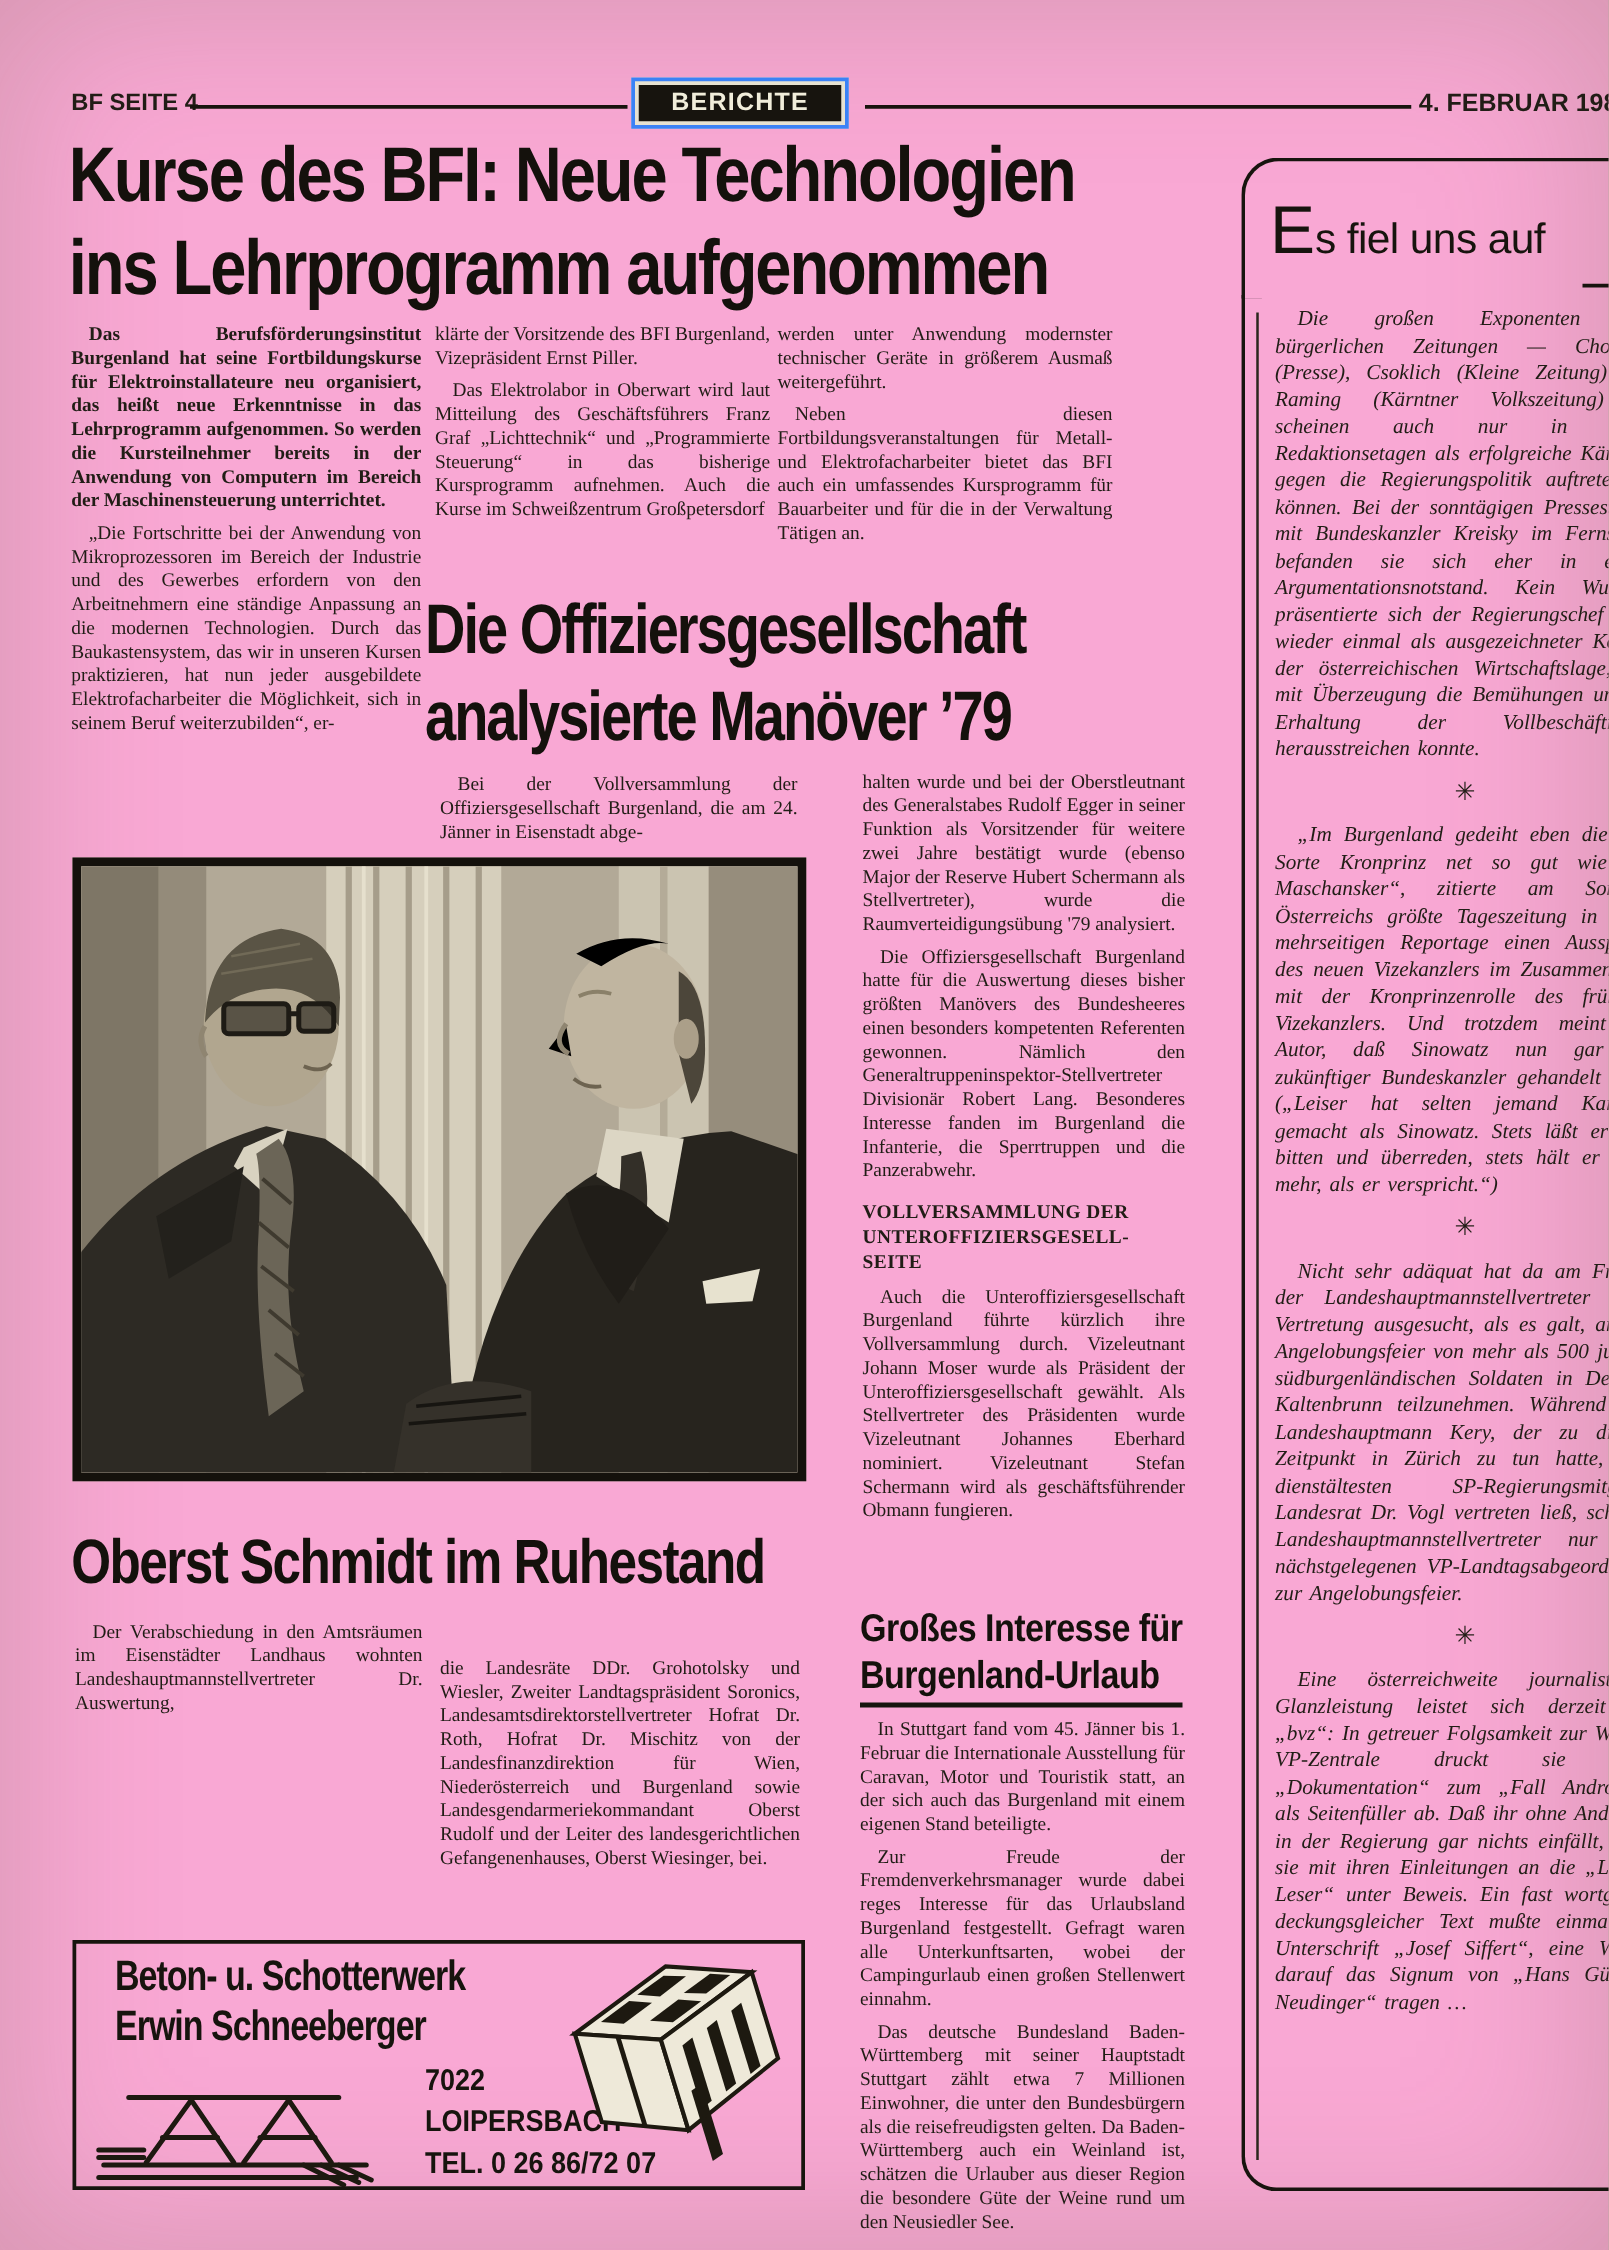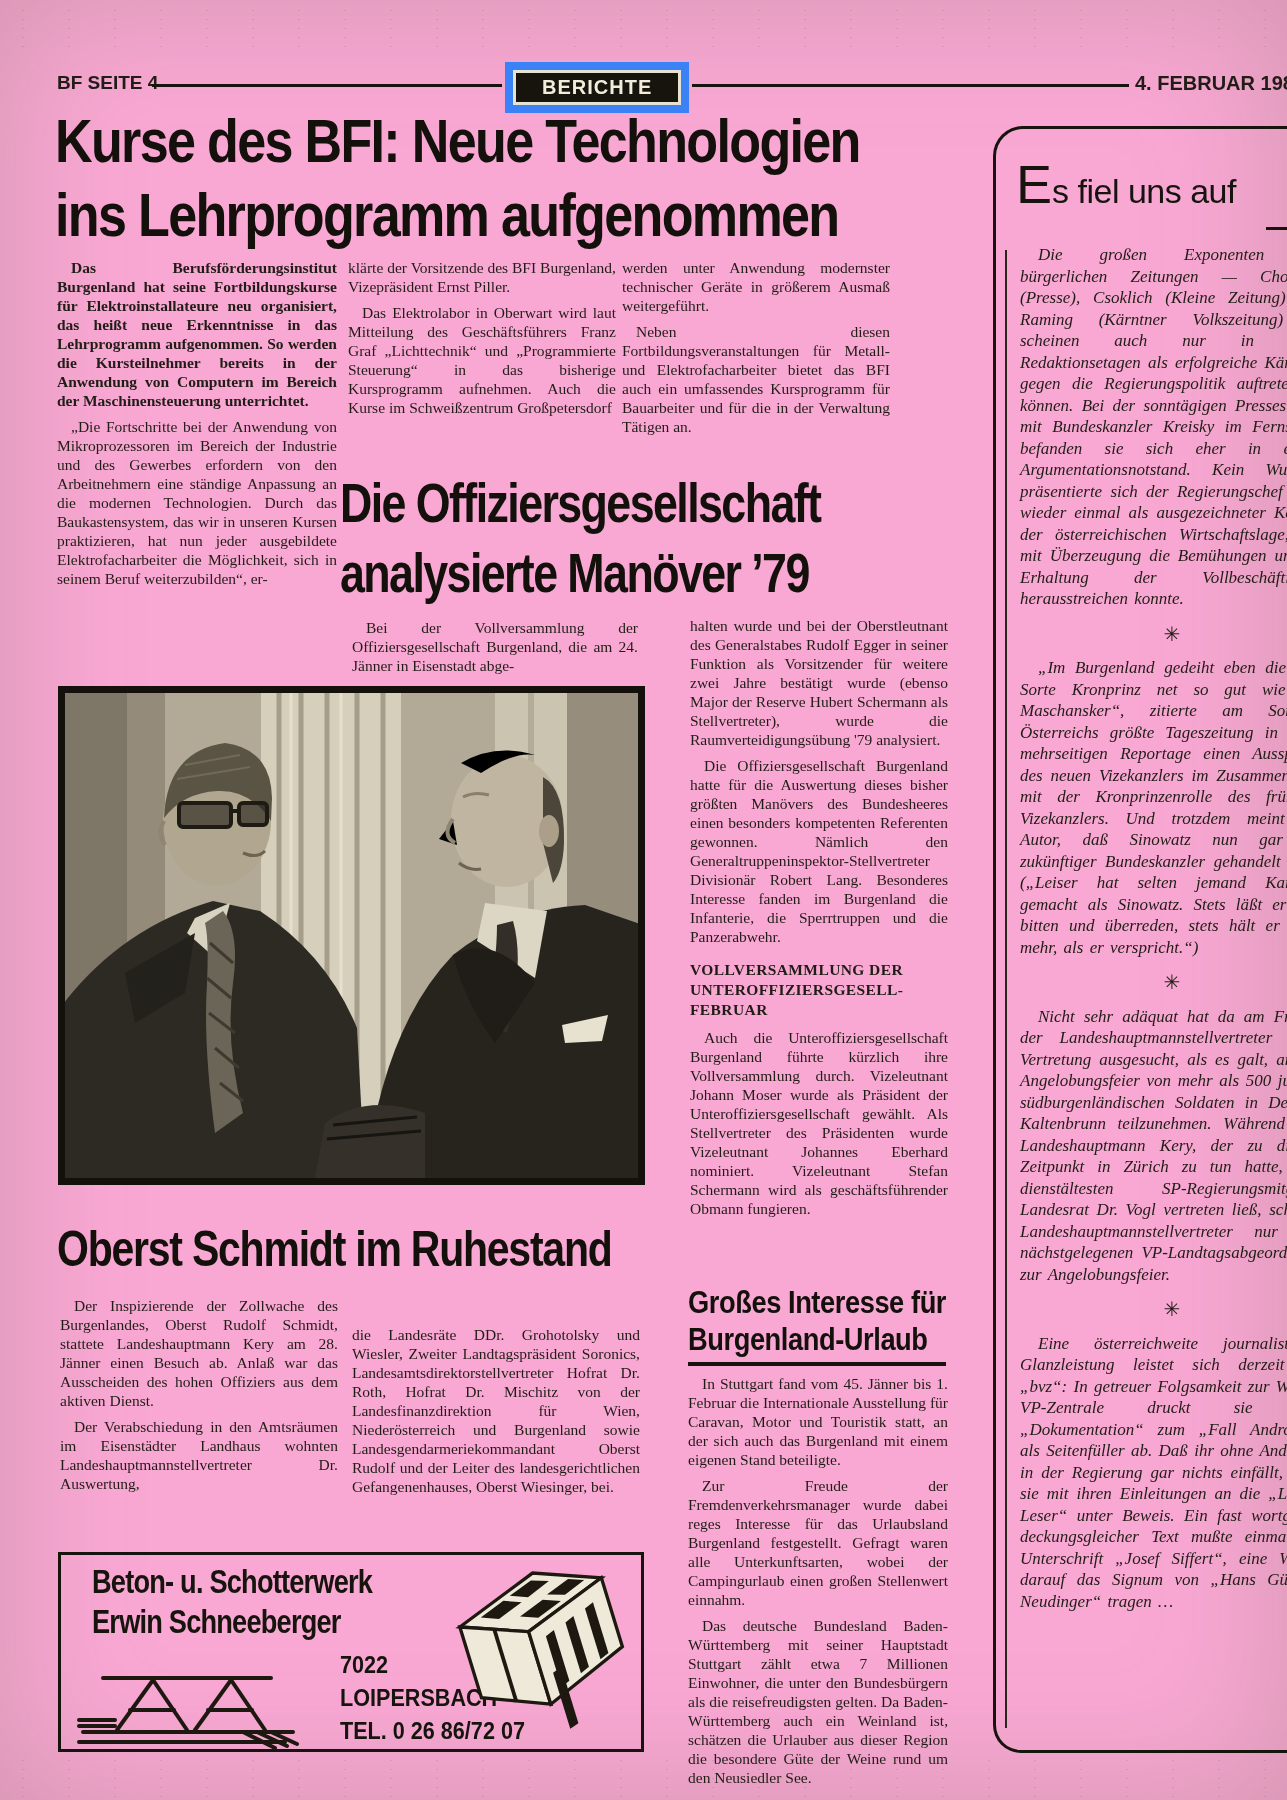--- a/index.html
+++ b/index.html
@@ -8,21 +8,21 @@
     background:#f9a8d4;
     box-shadow:inset 0 0 140px rgba(110,100,75,.28);
     font-family:"Liberation Serif", serif;color:#211d16;
   }
   .dots{position:absolute;left:0;width:1287px;
     background-image:radial-gradient(rgba(110,104,86,.55) 1px, transparent 1.3px);
     background-size:46px 9px;opacity:.35;}
   
   .hdr{font-family:"Liberation Sans",sans-serif;font-weight:bold;font-size:19px;position:absolute;white-space:nowrap;}
   .rule{position:absolute;background:#17140e;height:3px;}
-  .badge{position:absolute;left:505px;top:62px;border:8px solid #3b82f6;background:#e7e2d1;padding:3px;}
+  .badge{position:absolute;left:505px;top:62px;border:3px solid #3b82f6;background:#e7e2d1;padding:3px;}
   .badge-inner{background:#17140e;color:#f1edda;font-family:"Liberation Sans",sans-serif;
     font-weight:bold;font-size:20px;letter-spacing:1px;padding:3px 26px;}
   
   .hl{position:absolute;font-family:"Liberation Sans",sans-serif;font-weight:bold;color:#14110c;white-space:nowrap;}
   .cond{display:inline-block;transform-origin:0 60%;}
   .hl-bfi{left:55px;top:104px;font-size:62px;line-height:74px;letter-spacing:-2px;}
   .hl-bfi .cond{transform:scaleX(.84);}
   .hl-off{left:340px;top:468px;font-size:56px;line-height:70px;letter-spacing:-2px;}
   .hl-off .cond{transform:scaleX(.80);}
   .hl-schmidt{left:57px;top:1220px;font-size:50px;letter-spacing:-1.5px;}
@@ -102,21 +102,21 @@
   </div>
   <div class="col" style="left:352px;top:618px;width:286px;">
     <p>Bei der Vollversammlung der Offiziersgesellschaft Burgenland, die am 24. Jänner in Eisenstadt abge-</p>
   </div>
   <div class="col" style="left:690px;top:616px;width:258px;">
     <p class="noind">halten wurde und bei der Oberstleutnant des Generalstabes Rudolf Egger in seiner Funktion als Vorsitzender für weitere zwei Jahre bestätigt wurde (ebenso Major der Reserve Hubert Schermann als Stellvertreter), wurde die Raumverteidigungsübung '79 analysiert.</p>
     <p>Die Offiziersgesellschaft Burgenland hatte für die Auswertung dieses bisher größten Manövers des Bundesheeres einen besonders kompetenten Referenten gewonnen. Nämlich den Generaltruppeninspektor-Stellvertreter Divisionär Robert Lang. Besonderes Interesse fanden im Burgenland die Infanterie, die Sperrtruppen und die Panzerabwehr.</p>
     <div class="subhead">
       <div>VOLLVERSAMMLUNG DER</div>
       <div>UNTEROFFIZIERSGESELL-</div>
-      <div>FEBRUAR</div>
+      <div>SEITE</div>
     </div>
     <p>Auch die Unteroffiziersgesellschaft Burgenland führte kürzlich ihre Vollversammlung durch. Vizeleutnant Johann Moser wurde als Präsident der Unteroffiziersgesellschaft gewählt. Als Stellvertreter des Präsidenten wurde Vizeleutnant Johannes Eberhard nominiert. Vizeleutnant Stefan Schermann wird als geschäftsführender Obmann fungieren.</p>
   </div>
 
   <div class="photo">
     <svg viewBox="0 0 573 485" width="573" height="485">
 
       <rect width="573" height="485" fill="#b2a997"></rect>
       <rect x="0" width="62" height="485" fill="#7e7666"></rect>
       <rect x="62" width="38" height="485" fill="#948b7a"></rect>
@@ -182,21 +182,20 @@
         <line x1="268" y1="432" x2="352" y2="424"></line>
           <line x1="262" y1="446" x2="356" y2="438"></line>
       </g>
     </svg>
   </div>
 
   <div class="hl hl-schmidt">
     <span class="cond">Oberst Schmidt im Ruhestand</span>
   </div>
   <div class="col" style="left:60px;top:1296px;width:278px;">
-    <p>Der Inspizierende der Zollwache des Burgenlandes, Oberst Rudolf Schmidt, stattete Landeshauptmann Kery am 28. Jänner einen Besuch ab. Anlaß war das Ausscheiden des hohen Offiziers aus dem aktiven Dienst.</p>
     <p>Der Verabschiedung in den Amtsräumen im Eisenstädter Landhaus wohnten Landeshauptmannstellvertreter Dr. Auswertung,</p>
   </div>
   <div class="col" style="left:352px;top:1296px;width:288px;margin-top:29px;">
     <p class="noind">die Landesräte DDr. Grohotolsky und Wiesler, Zweiter Landtagspräsident Soronics, Landesamtsdirektorstellvertreter Hofrat Dr. Roth, Hofrat Dr. Mischitz von der Landesfinanzdirektion für Wien, Niederösterreich und Burgenland sowie Landesgendarmeriekommandant Oberst Rudolf und der Leiter des landesgerichtlichen Gefangenenhauses, Oberst Wiesinger, bei.</p>
   </div>
 
   <div class="hl hl-url">
     <div><span class="cond">Großes Interesse für</span></div>
     <div><span class="cond">Burgenland-Urlaub</span></div>
   </div>

